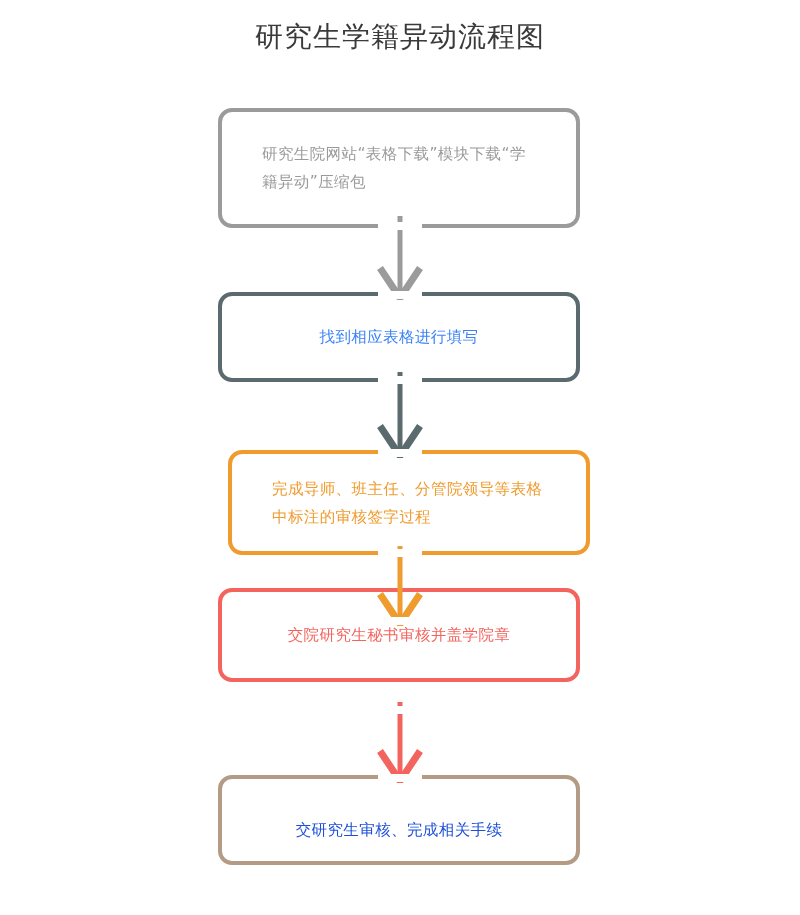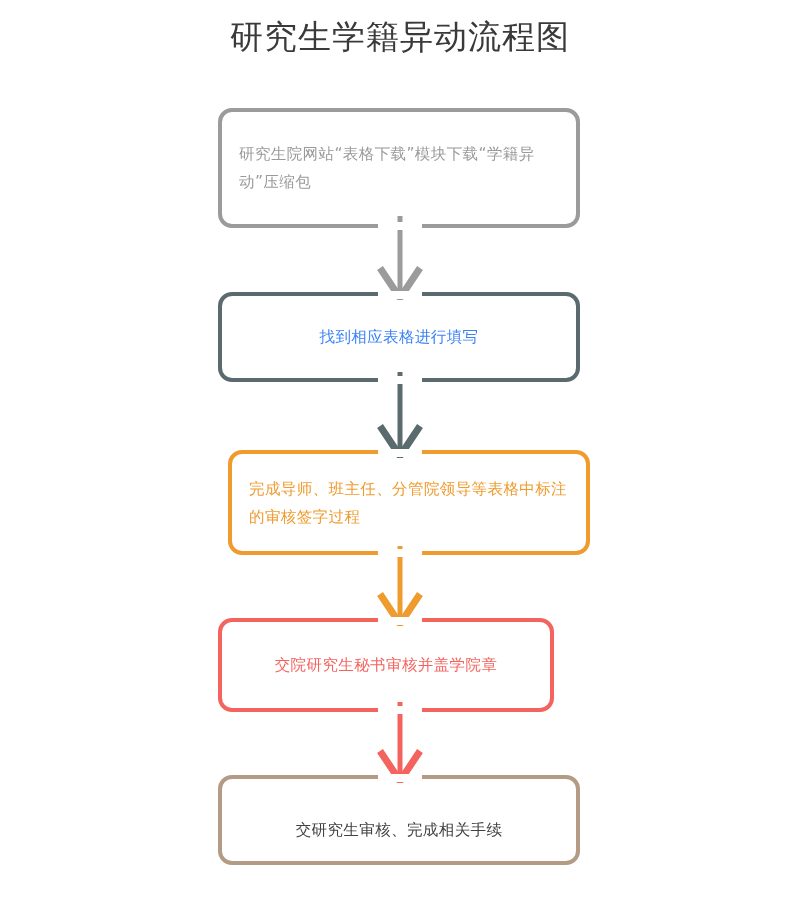--- a/index.html
+++ b/index.html
@@ -18,21 +18,21 @@
     position: relative;
     width: 800px;
     height: 915px;
   }
   .chart-title {
     position: absolute;
     left: 0;
     top: 20px;
     width: 800px;
     text-align: center;
-    font-size: 33px;
+    font-size: 28px;
     color: #3a3a3a;
     letter-spacing: 1px;
     line-height: 34px;
   }
   .node {
     position: absolute;
     left: 218px;
     width: 362px;
     box-sizing: border-box;
     border-style: solid;
@@ -40,21 +40,21 @@
     border-radius: 14px;
     background: transparent;
     display: flex;
     align-items: center;
   }
   .node-label {
     font-size: 15.5px;
     line-height: 28px;
     width: 100%;
     box-sizing: border-box;
-    padding: 0 17px;
+    padding: 0 40px;
     letter-spacing: 0.4px;
   }
   .node-label.center { text-align: center; padding: 0 20px; }
   .node-label.left { text-align: left; }
 
   
   .gap-mask {
     position: absolute;
     background: #ffffff;
     width: 46px;
@@ -81,26 +81,26 @@
   </div>
 
   <div class="node" id="node-2" style="left: 218px; top: 292px; width: 362px; height: 90px; border-color: rgb(91, 106, 110);">
     <div class="node-label center" style="color: #3b82f6;">找到相应表格进行填写</div>
   </div>
 
   <div class="node" id="node-3" style="left: 228px; top: 450px; width: 362px; height: 105px; border-color: rgb(239, 155, 46);">
     <div class="node-label left" style="color: rgb(239, 155, 46);">完成导师、班主任、分管院领导等表格中标注的审核签字过程</div>
   </div>
 
-  <div class="node" id="node-4" style="left: 218px; top: 618px; width: 336px; height: 94px; border-color: rgb(244, 100, 94); justify-content: flex-end;">
+  <div class="node" id="node-4" style="left: 218px; top: 588px; width: 362px; height: 94px; border-color: rgb(244, 100, 94); justify-content: flex-end;">
     <div class="node-label center" style="color: rgb(244, 100, 94);">交院研究生秘书审核并盖学院章</div>
   </div>
 
   <div class="node" id="node-5" style="left: 218px; top: 775px; width: 362px; height: 90px; border-color: rgb(180, 155, 134);">
-    <div class="node-label center" style="color: #404040; margin-top: 20px;">交研究生审核、完成相关手续</div>
+    <div class="node-label center" style="color: #1d4ed8; margin-top: 20px;">交研究生审核、完成相关手续</div>
   </div>
 
   <div id="connector-layer">
       <div class="connector" style="top: 216px; height: 84px; left: 377px;">
         <svg width="46" height="84" viewBox="0 0 46 84">
           <line x1="23" y1="0" x2="23" y2="80" stroke="#9b9b9b" stroke-width="5"></line>
           <polyline points="3,52 23,82 43,52" fill="none" stroke="#9b9b9b" stroke-width="7" stroke-linejoin="miter" stroke-linecap="butt"></polyline>
         </svg>
       </div>
       <div class="gap-mask" style="top: 222px; left: 378px; width: 44px; height: 8px;"></div>

